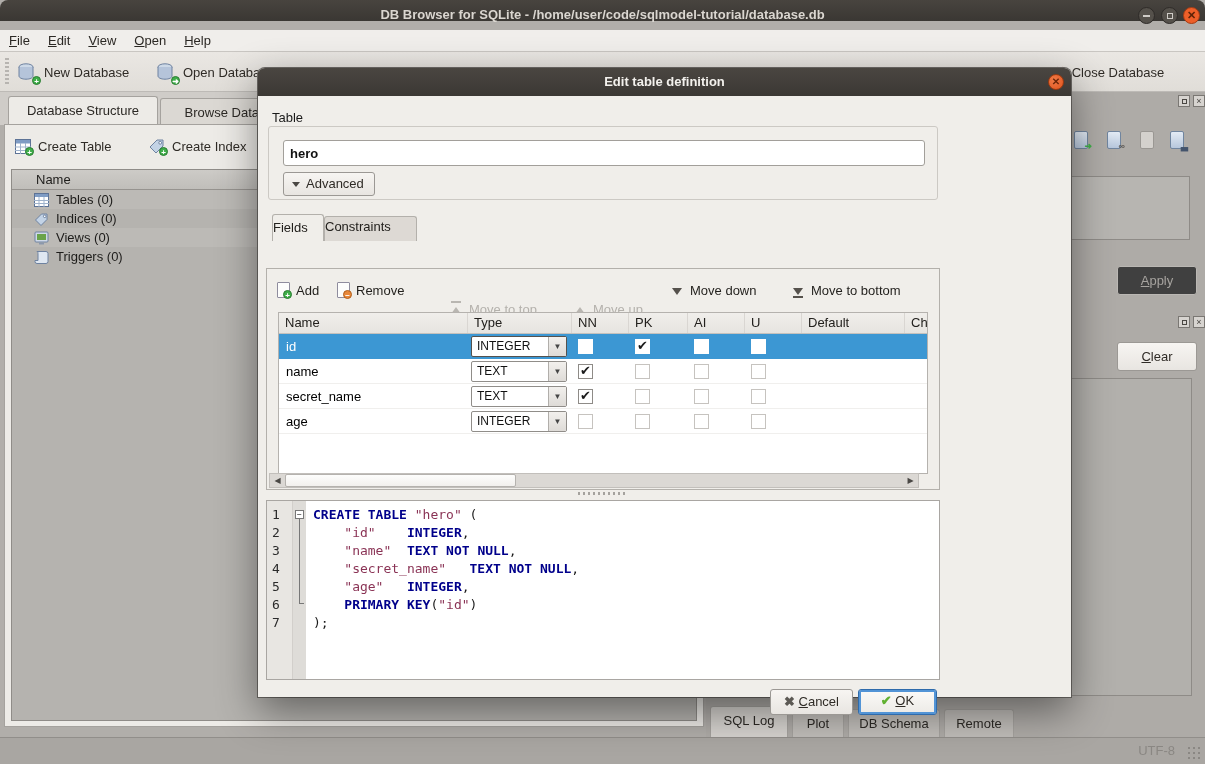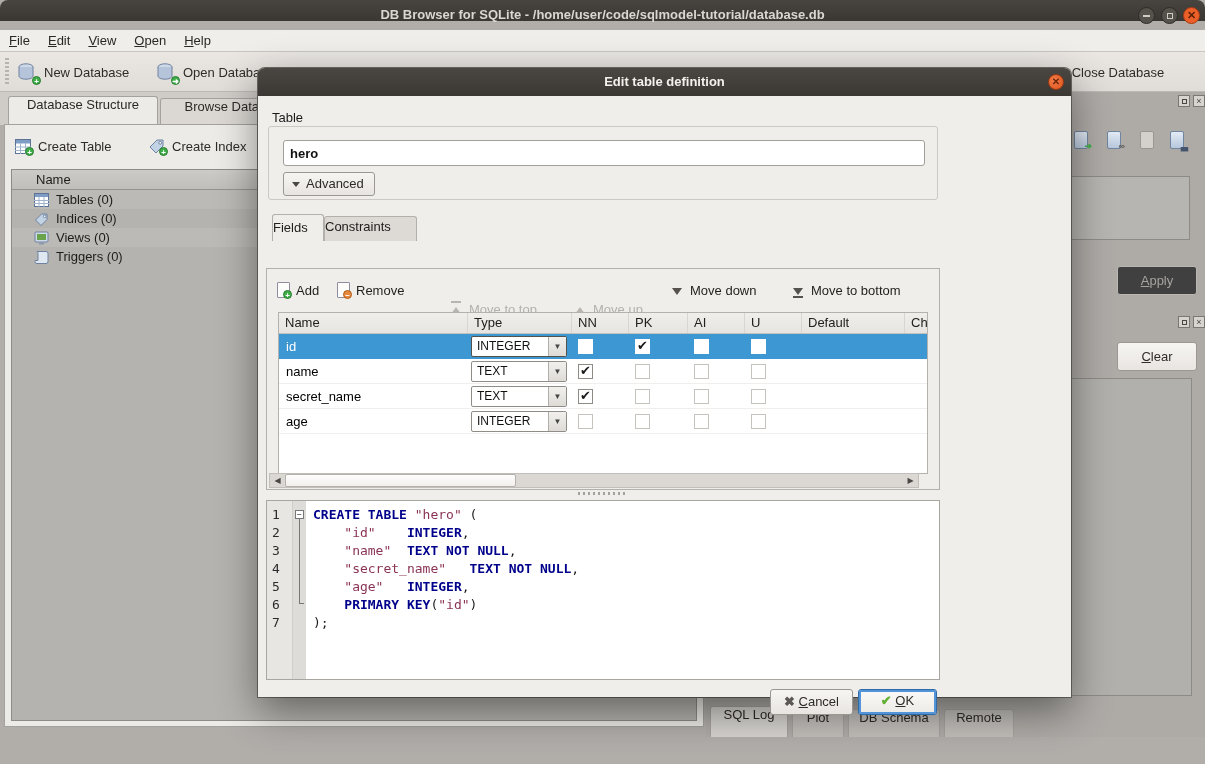--- a/index.html
+++ b/index.html
@@ -28,21 +28,21 @@
   .tbtn.disabled { color:#a19e9a; }
   .badge { position:absolute; right:-3px; bottom:-2px; width:9px; height:9px; border-radius:50%;
     color:#fff; font-size:8px; line-height:9px; text-align:center; font-weight:bold; }
   .badge.green { background:#3fae49; border:1px solid #2c7d33; }
   .badge.orange { background:#e8883a; border:1px solid #b05f1d; }
   .xicon { color:#c23b33; font-weight:bold; font-size:14px; }
 
   
   #maintab-strip { left:0; top:92px; width:1205px; height:33px; background:#cfccc8; }
   .tab { position:absolute; border:1px solid #a5a29e; border-bottom:none; border-radius:3px 3px 0 0;
-    background:#dbd8d3; color:#2c2925; font-size:13px; text-align:center; }
+    background:#dbd8d3; color:#2c2925; font-size:13px; text-align:center; padding-top:6px; }
   .tab.active { background:#edebe7; }
   #left-panel { left:4px; top:124px; width:700px; height:603px; background:#edebe7; border:1px solid #a5a29e; }
   .flatbtn { position:absolute; display:flex; align-items:center; gap:7px; font-size:13px; color:#2f2b26; height:26px; }
   #tree { position:absolute; left:6px; top:44px; width:686px; height:552px; background:#b5b3af; border:1px solid #8f8c88; }
   #tree-header { height:20px; background:linear-gradient(#cdcbc7,#c0beba); border-bottom:1px solid #96938f;
     font-size:13px; color:#1d1c1a; padding:2px 0 0 24px; }
   .tree-row { height:19px; display:flex; align-items:center; gap:7px; padding-left:22px; font-size:13px; color:#1d1c1a; }
   .tree-row.alt { background:#bcbab6; }
 
   
@@ -306,20 +306,24 @@
     <span style="position:absolute; right:12px; top:11px; width:0; height:0; border-left:4px solid transparent; border-right:4px solid transparent; border-top:5px solid #4a4743;"></span>
   </div>
   <div class="btn" style="left:1117px; top:342px; width:80px; height:29px; padding-top:6px;">
     <span class="ul">Clear</span>
   </div>
 
   <div class="graybox" style="left:948px; top:378px; width:244px; height:318px; background:#b2b0ac;"></div>
 
   <div id="bottom-tabs"></div>
 
+  <div class="abs" id="statusbar">
+    <span id="encoding">UTF-8</span>
+    <span id="grip-corner"></span>
+  </div>
 
   <div class="abs" id="dialog">
     <div id="dlg-titlebar">
       <span>Edit table definition</span>
     </div>
     <div id="dlg-close">✕</div>
 
     <div id="dlg-body">
       <div class="dlg-label" style="left:14px; top:14px;">Table</div>
       <div class="groupbox" style="left:10px; top:30px; width:670px; height:74px;"></div>

